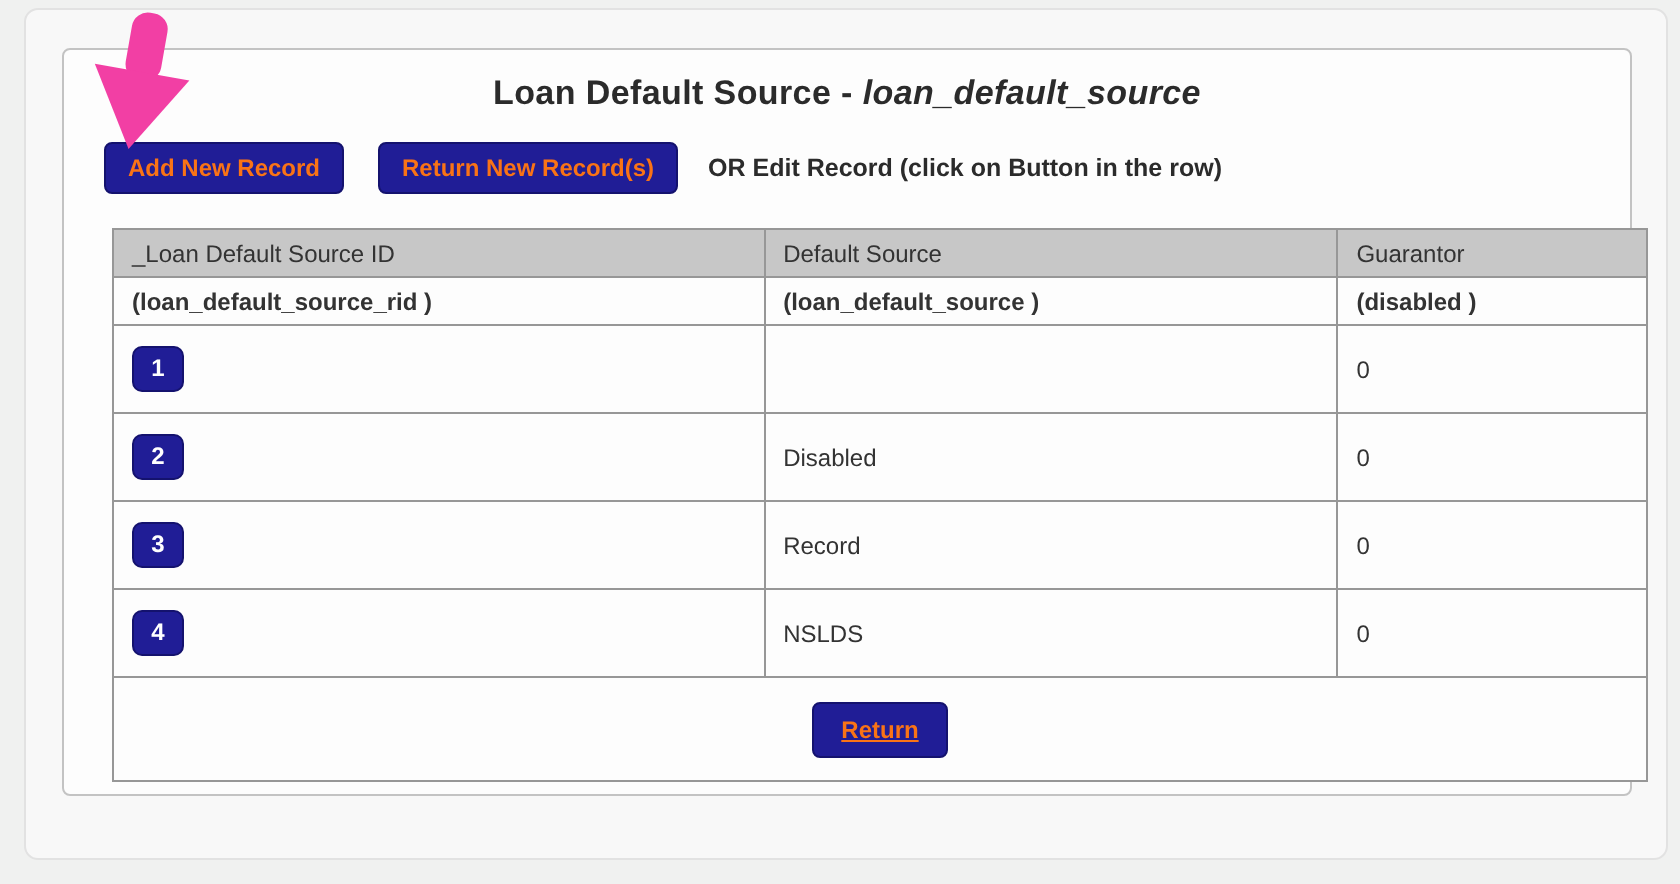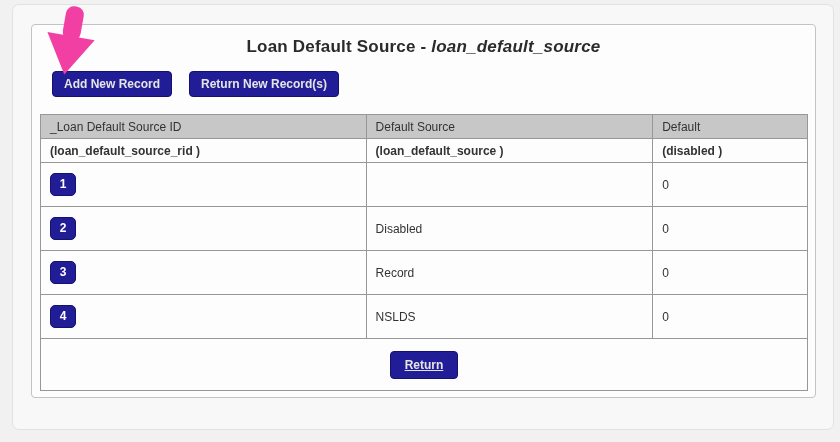--- a/index.html
+++ b/index.html
@@ -37,41 +37,42 @@
   }
   .title em { font-style: italic; }
   .toolbar {
     display: flex;
     align-items: center;
     margin: 14px 0 0 12px;
     gap: 17px;
   }
   .btn {
     background: var(--navy, #201d96);
-    color: #e5e5e5;
+    color: #f97316;
     font-family: "Liberation Sans", sans-serif;
     font-size: 12px;
     font-weight: bold;
     border: 1px solid #14126e;
     border-radius: 4px;
     padding: 5px 11px;
     cursor: pointer;
   }
   .hint {
     font-size: 12.5px;
     font-weight: bold;
     color: #2b2b2b;
     margin-left: -2px;
   }
   table.grid {
     border-collapse: collapse;
     width: 768px;
     margin-top: 17px;
     border: 1px solid #878787;
     background: #fdfdfd;
+    margin-left: 16px;
   }
   table.grid th, table.grid td {
     border: 1px solid #979797;
     font-size: 12px;
     font-weight: normal;
     color: #333333;
     text-align: left;
     padding: 4px 9px;
     vertical-align: middle;
   }
@@ -117,33 +118,34 @@
 <body style="background: rgb(240, 241, 240);">
 
 <div class="outer">
   <div class="panel">
 
     <h1 class="title"><span>Loan Default Source - </span><em>loan_default_source</em></h1>
 
     <div class="toolbar">
       <button class="btn">Add New Record</button>
       <button class="btn">Return New Record(s)</button>
+      <span class="hint">OR Edit Record (click on Button in the row)</span>
     </div>
 
     <table class="grid">
       <colgroup>
           <col class="c-id">
           <col class="c-src">
           <col class="c-dis">
         </colgroup>
       <thead>
         <tr class="hdr">
           <th>_Loan Default Source ID</th>
           <th>Default Source</th>
-          <th>Default</th>
+          <th>Guarantor</th>
         </tr>
         <tr class="subhdr">
           <td>(loan_default_source_rid )</td>
           <td>(loan_default_source )</td>
           <td>(disabled )</td>
         </tr>
       </thead>
       <tbody>
         <tr class="datarow">
           <td><button class="rowbtn">1</button></td>

